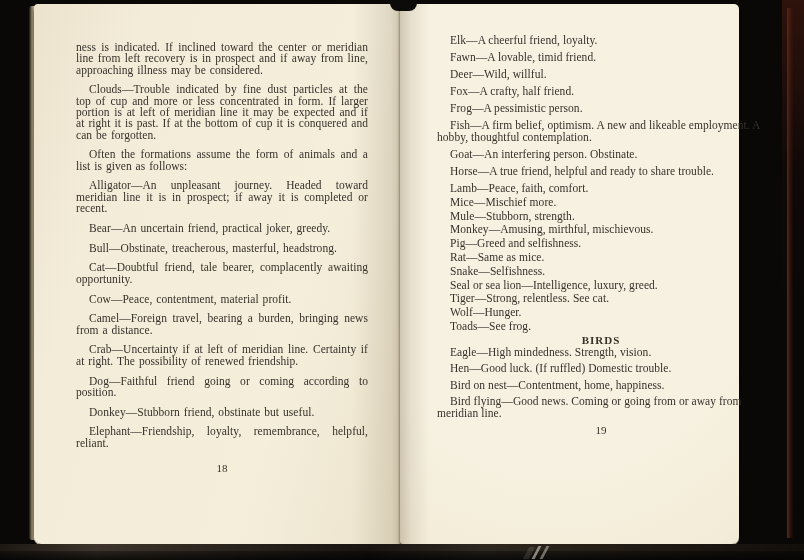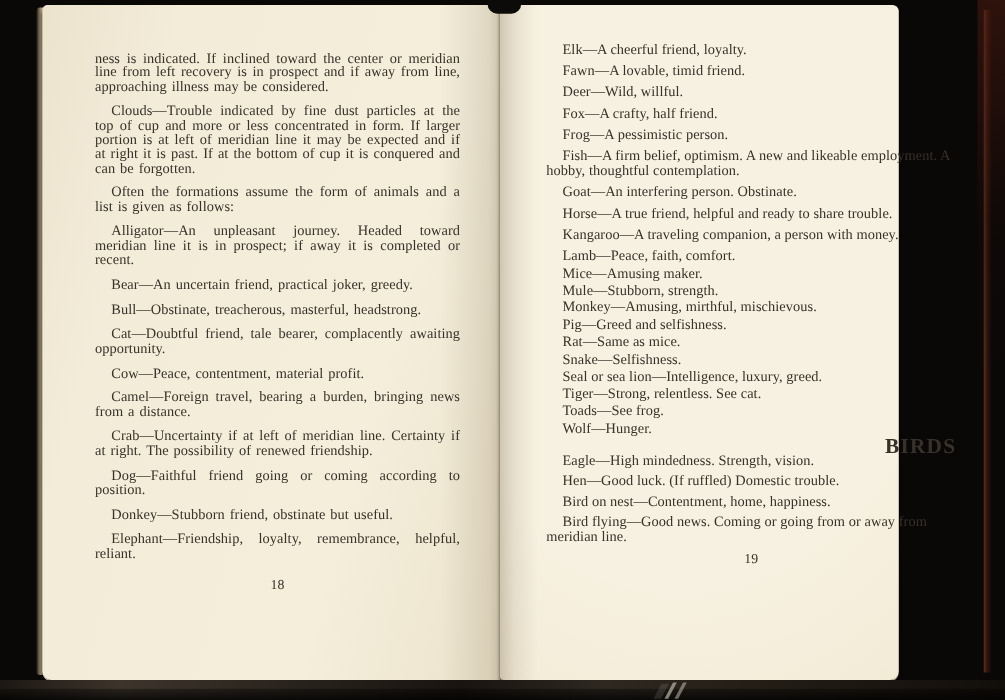--- a/index.html
+++ b/index.html
@@ -20,20 +20,21 @@
   }
   .page.left {
     left:34px; width:366px;
     background:linear-gradient(105deg,#ece3cd 0%, #f3ecd9 22%, #f4eedb 68%, #ece3cc 100%);
     border-radius:4px 0 0 7px;
   }
   .page.right {
     left:400px; width:319px;
     background:radial-gradient(120% 90% at 45% 35%, #f7f1e1 55%, #f3ecd8 82%, #e9e0c7 100%);
     border-radius:0 5px 7px 3px;
+    padding-left:20px;
   }
   .left-page-edge {
     position:absolute; left:29px; top:6px; width:6px; height:534px;
     background:linear-gradient(to right,#17120d,#8d8067,#cfc4a7);
     border-radius:3px 0 0 3px;
   }
   .right-fore-edge {
     position:absolute; left:787px; top:8px; width:6px; height:530px;
     background:linear-gradient(to right,#5a2d1c,#2a140c,#120907);
   }
@@ -71,22 +72,22 @@
   .left-text .para.continuation { text-indent:0; }
 
   .right-text {
     left:37px; top:30px; width:328px;
     font-size:11.5px; line-height:12px; letter-spacing:.05px;
   }
   .right-text .entry { margin-bottom:5px; text-indent:13px; }
   .group-b .entry { margin-bottom:1.8px; }
   .birds-group .entry { margin-bottom:4.5px; }
   .birds-heading {
-    text-align:right; font-weight:bold; letter-spacing:1px;
-    margin:7px 0 6px; font-size:17px;
+    text-align:center; font-weight:bold; letter-spacing:1px;
+    margin:7px 0 6px; font-size:11px;
   }
   .page-num { text-align:center; text-indent:0; font-size:11px; }
   .left-text .page-num { margin-top:14px; }
   .right-text .page-num { margin-top:1px; }
 </style>
 </head>
 <body>
 
 <div class="scene">
 
@@ -118,34 +119,33 @@
     <div class="text-block right-text">
       <div>
           <p class="entry">Elk—A cheerful friend, loyalty.</p>
           <p class="entry">Fawn—A lovable, timid friend.</p>
           <p class="entry">Deer—Wild, willful.</p>
           <p class="entry">Fox—A crafty, half friend.</p>
           <p class="entry">Frog—A pessimistic person.</p>
           <p class="entry">Fish—A firm belief, optimism. A new and likeable employment. A hobby, thoughtful contemplation.</p>
           <p class="entry">Goat—An interfering person. Obstinate.</p>
           <p class="entry">Horse—A true friend, helpful and ready to share trouble.</p>
-          <p class="entry">Kangaroo—A traveling companion, a person with money.</p>
         </div>
       <div class="group-b">
           <p class="entry">Lamb—Peace, faith, comfort.</p>
-          <p class="entry">Mice—Amusing maker.</p>
+          <p class="entry">Mice—Mischief more.</p>
           <p class="entry">Mule—Stubborn, strength.</p>
           <p class="entry">Monkey—Amusing, mirthful, mischievous.</p>
           <p class="entry">Pig—Greed and selfishness.</p>
           <p class="entry">Rat—Same as mice.</p>
           <p class="entry">Snake—Selfishness.</p>
           <p class="entry">Seal or sea lion—Intelligence, luxury, greed.</p>
           <p class="entry">Tiger—Strong, relentless. See cat.</p>
+          <p class="entry">Wolf—Hunger.</p>
           <p class="entry">Toads—See frog.</p>
-          <p class="entry">Wolf—Hunger.</p>
         </div>
       <p class="birds-heading">BIRDS</p>
       <div class="birds-group">
           <p class="entry">Eagle—High mindedness. Strength, vision.</p>
           <p class="entry">Hen—Good luck. (If ruffled) Domestic trouble.</p>
           <p class="entry">Bird on nest—Contentment, home, happiness.</p>
           <p class="entry">Bird flying—Good news. Coming or going from or away from meridian line.</p>
         </div>
       <p class="page-num">19</p>
     </div>

